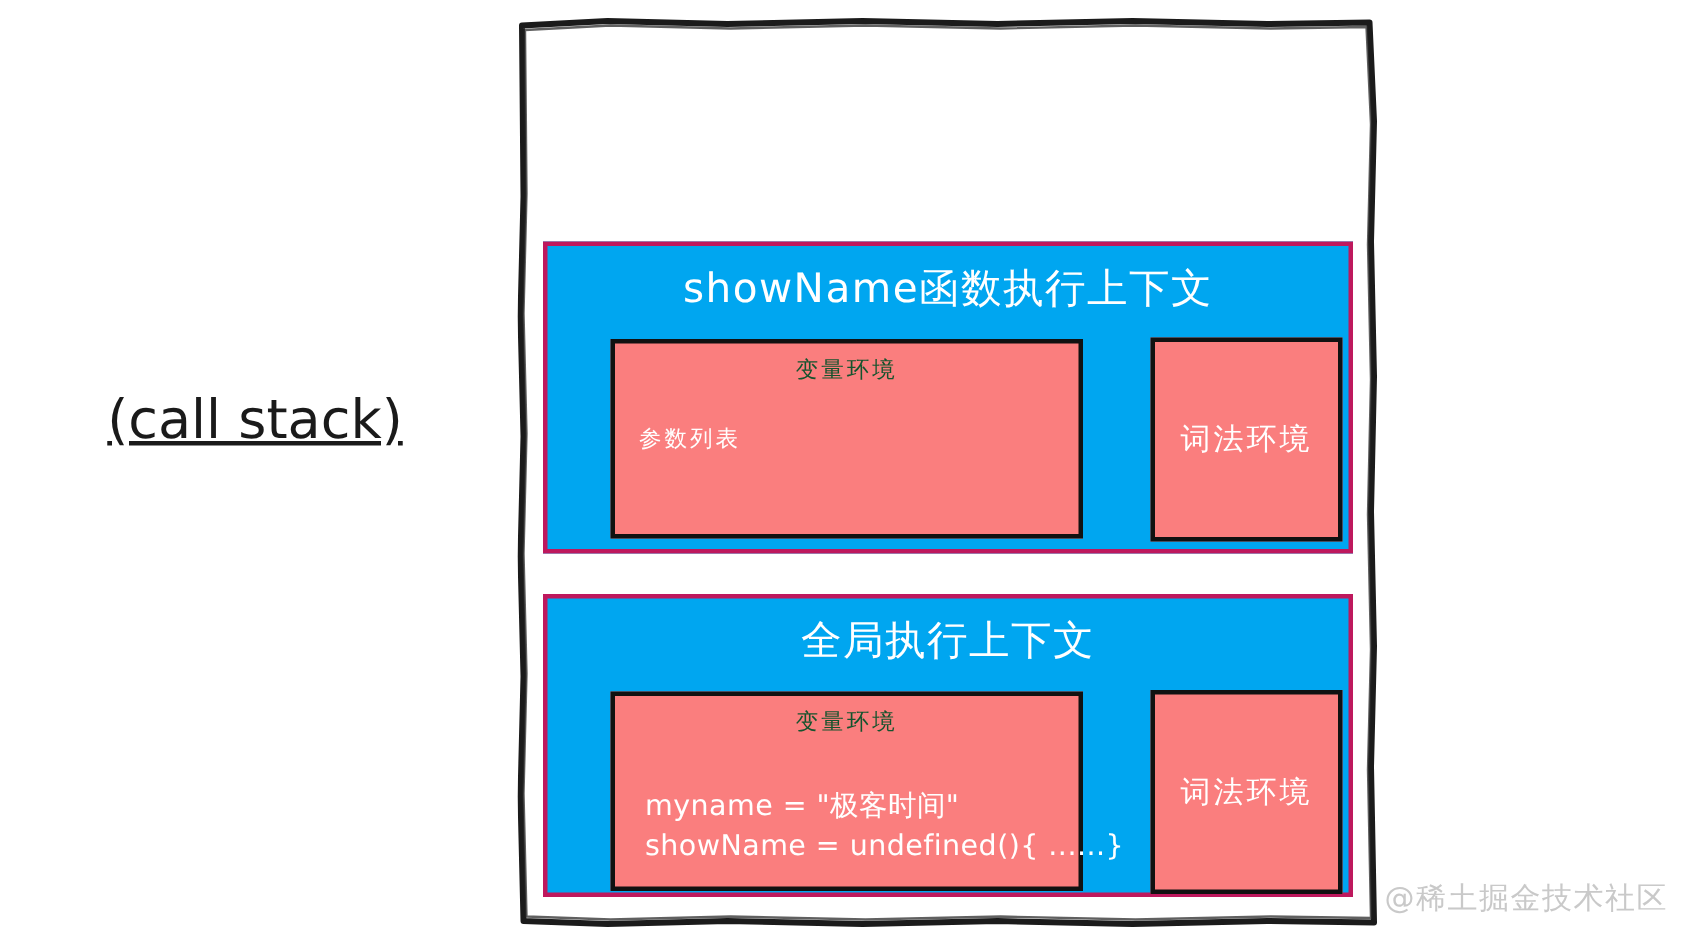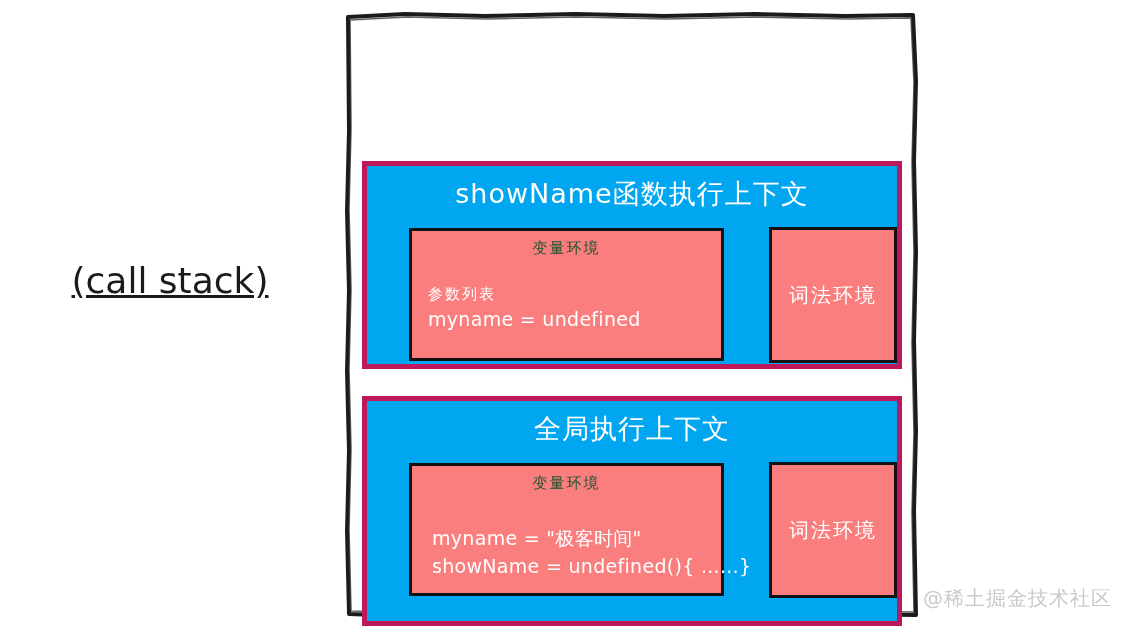--- a/index.html
+++ b/index.html
@@ -56,33 +56,33 @@
     inset: 0;
     width: 100%;
     height: 100%;
     pointer-events: none;
   }
 
   
   .ctx-frame {
     position: absolute;
     background: #00a6f0;
-    border: 5px solid #be185d;
+    border: 3px solid #be185d;
   }
   #ctx-frame-showname {
     left: 17px;
     top: 150px;
     width: 540px;
     height: 208px;
   }
   #ctx-frame-global {
     left: 17px;
     top: 385px;
     width: 540px;
-    height: 230px;
+    height: 202px;
   }
 
   .ctx-title {
     position: absolute;
     left: 0;
     right: 0;
     top: 10px;
     text-align: center;
     color: #ffffff;
     font-family: "DejaVu Sans", sans-serif;
@@ -201,21 +201,20 @@
   </svg>
 
   <div class="ctx-frame" id="ctx-frame-showname">
 
     <div class="ctx-title">showName函数执行上下文</div>
 
     <div class="env-box var-env">
       <div class="env-heading">变量环境</div>
       <div class="env-lines">
         <span class="line cn-small">参数列表</span>
-        <span class="line code">myname = undefined</span>
       </div>
     </div>
 
     <div class="env-box lex-env">
       <div class="lex-label">词法环境</div>
     </div>
   </div>
 
   <div class="ctx-frame" id="ctx-frame-global">
 

